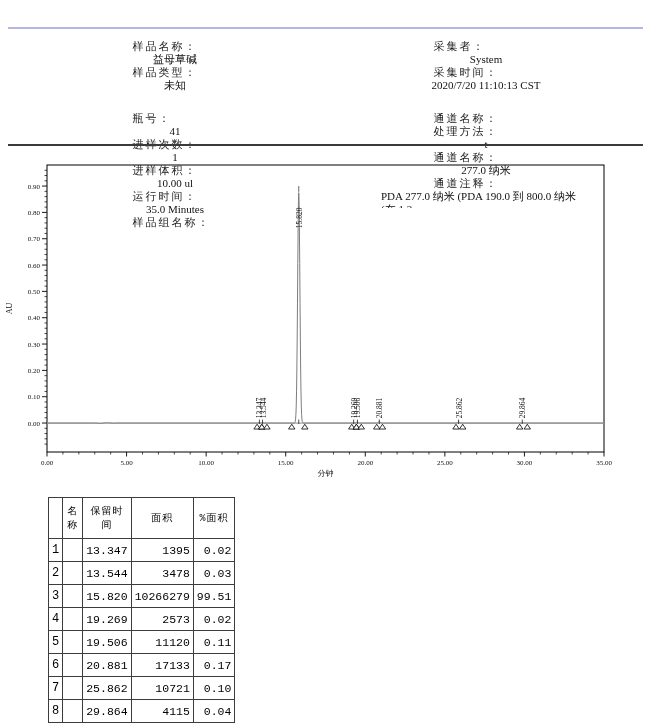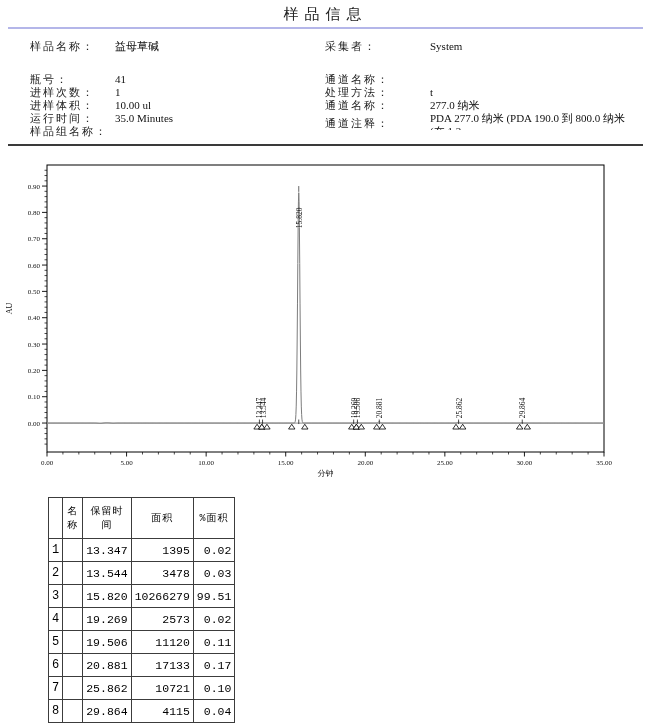--- a/index.html
+++ b/index.html
@@ -23,21 +23,21 @@
     background:#b4b6e9;
   }
   .rule-dark{
     position:absolute;top:144px;left:8px;width:635px;height:1.5px;
     background:#3a3a3a;
   }
   .hdr-col{position:absolute;top:40px;font-size:11px;line-height:13px;}
   .hdr-col.left{left:30px;width:290px;}
   .hdr-col.right{left:325px;width:322px;}
   .field-group + .field-group{margin-top:20px;}
-  .field-row{display:flex;align-items:flex-end;}
+  .field-row{display:flex;align-items:center;flex-direction:column;}
   .field-label{
     flex:0 0 auto;
     letter-spacing:2px;
     color:#222;
     white-space:nowrap;
   }
   .hdr-col.left .field-label{width:85px;}
   .hdr-col.right .field-label{width:105px;}
   .field-value{
     font-family:"Liberation Serif", serif;
@@ -77,28 +77,31 @@
   .col-area{width:51px;}
   .col-pct{width:34px;}
   td.num{text-align:right;}
   td.idx{text-align:center;font-size:12px;}
 </style>
 </head>
 <body>
 
 <div class="page">
 
-  <div class="doc-title">样品信息</div>
   <div class="rule-accent"></div>
 
   <div class="hdr-col left" id="hdr-left">
       <div class="field-group">
         <div class="field-row">
           <span class="field-label">样品名称：</span>
           <span class="field-value">益母草碱</span>
+        </div>
+        <div class="field-row">
+          <span class="field-label">样品类型：</span>
+          <span class="field-value">未知</span>
         </div>
       </div>
       <div class="field-group">
         <div class="field-row">
           <span class="field-label">瓶号：</span>
           <span class="field-value">41</span>
         </div>
         <div class="field-row">
           <span class="field-label">进样次数：</span>
           <span class="field-value">1</span>
@@ -115,20 +118,24 @@
           <span class="field-label">样品组名称：</span>
           <span class="field-value"></span>
         </div>
       </div>
     </div>
   <div class="hdr-col right" id="hdr-right">
       <div class="field-group">
         <div class="field-row">
           <span class="field-label">采集者：</span>
           <span class="field-value">System</span>
+        </div>
+        <div class="field-row">
+          <span class="field-label">采集时间：</span>
+          <span class="field-value">2020/7/20 11:10:13 CST</span>
         </div>
       </div>
       <div class="field-group">
         <div class="field-row">
           <span class="field-label">通道名称：</span>
           <span class="field-value"></span>
         </div>
         <div class="field-row">
           <span class="field-label">处理方法：</span>
           <span class="field-value">t</span>

